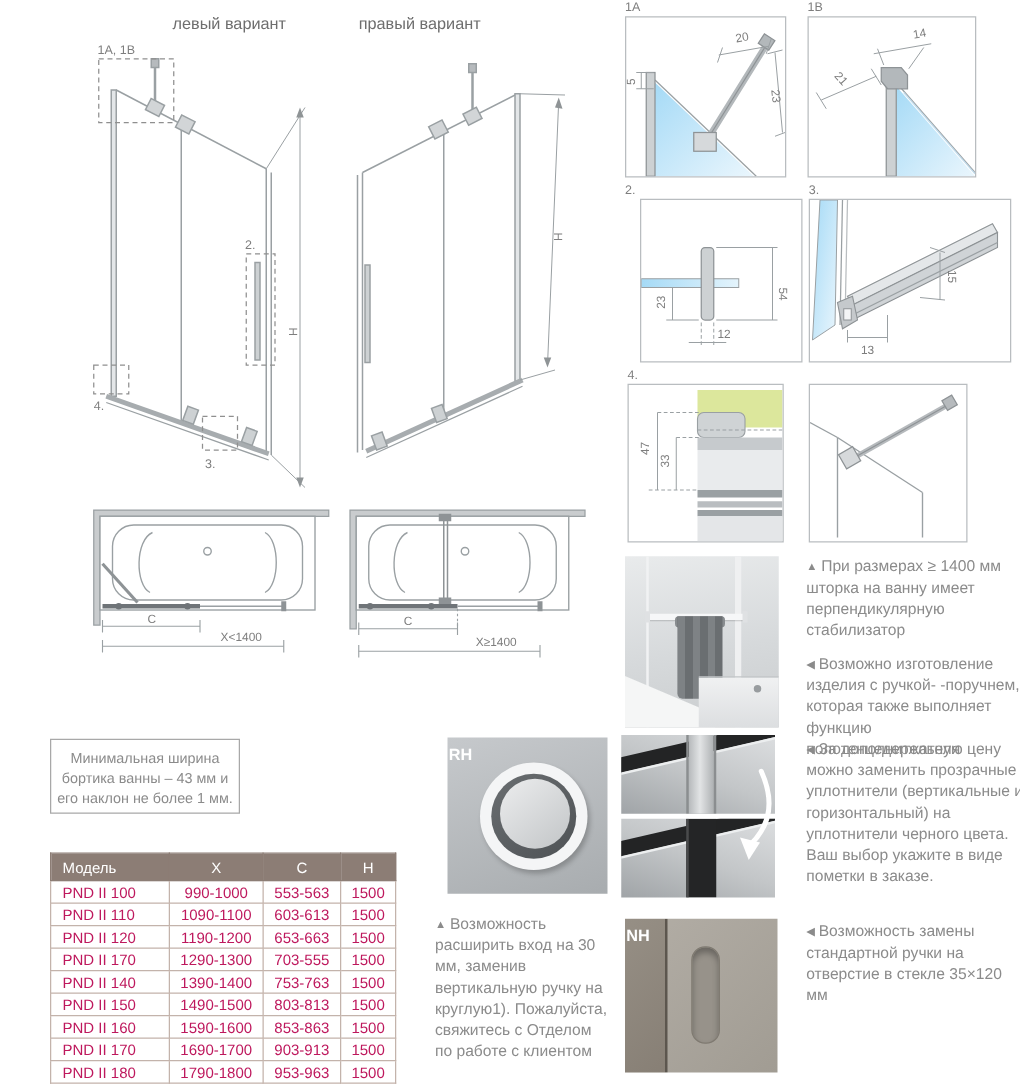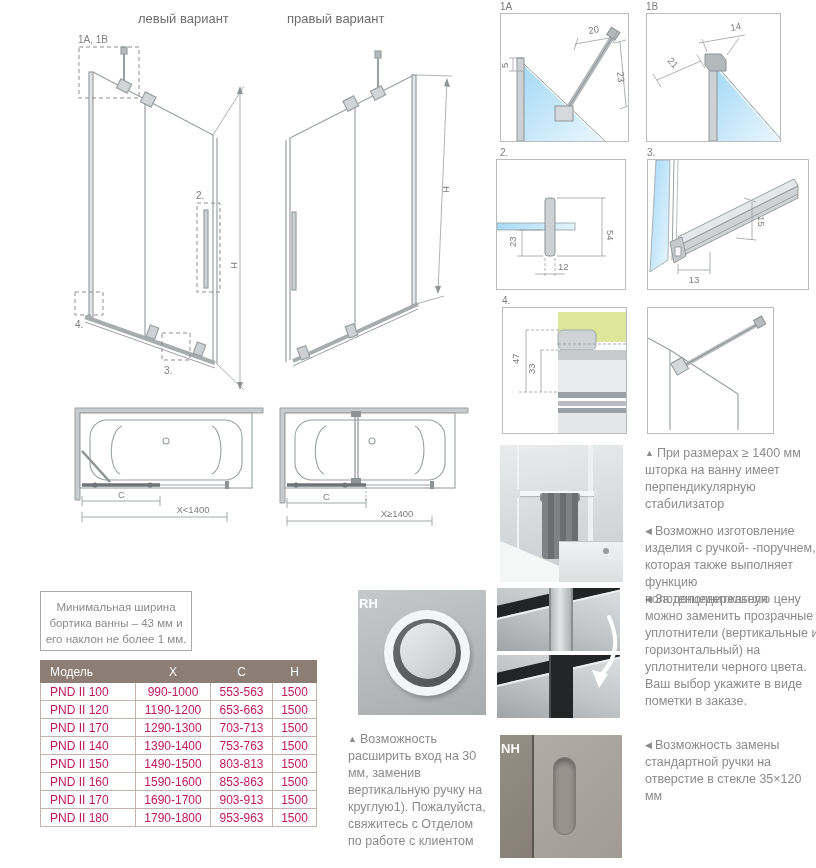--- a/index.html
+++ b/index.html
@@ -242,21 +242,21 @@
         <line x1="10" y1="66" x2="54" y2="47"></line>
         <line x1="14" y1="73" x2="6" y2="60"></line>
           <line x1="58" y1="54" x2="50" y2="41"></line>
       </g>
       <text x="84" y="17" class="dim-t" transform="rotate(-10 84 17)">14</text>
       <text x="20" y="47" class="dim-t" transform="rotate(48 20 47)">21</text>
     </svg>
   </div>
 
   <span class="abs detail-label" style="left:500px;top:147px;">2.</span>
-  <div class="abs detail-box" style="left:496px;top:159px;width:128px;height:129px;">
+  <div class="abs detail-box" style="left:512px;top:159px;width:128px;height:129px;">
     <svg width="128" height="129" viewBox="0 0 128 129">
       <defs>
           <linearGradient id="gbc" x1="0" y1="0" x2="1" y2="0">
         <stop offset="0" stop-color="#a5daf6"></stop>
             <stop offset="1" stop-color="#e4f4fc"></stop>
           </linearGradient>
         </defs>
       <rect x="0" y="63" width="78" height="7" fill="url(#gbc)" stroke="#9aa0a3" stroke-width="0.8"></rect>
       <rect x="48" y="38" width="10" height="58" rx="3" fill="#cdd1d3" stroke="#8e9396"></rect>
       <g stroke="#9aa0a3" stroke-width="0.8">
@@ -406,21 +406,21 @@
   </div>
 
   <div class="abs note" style="left:645px;top:737px;width:172px;">
     <span class="bullet">◀</span><span>Возможность замены стандартной ручки на отверстие в стекле 35×120 мм</span>
   </div>
 
   <div class="abs note-box" style="left:40px;top:591px;width:152px;height:60px;">
     <span>Минимальная ширина бортика ванны – 43 мм и его наклон не более 1 мм.</span>
   </div>
 
-  <table class="sizes abs" style="left:40px;top:660px;">
+  <table class="sizes abs" style="left:40px;top:682px;">
     <colgroup>
         <col style="width:95px">
         <col style="width:75px">
         <col style="width:62px">
         <col style="width:44px">
       </colgroup>
     <thead>
       <tr>
         <th class="c-model">Модель</th>
         <th>X</th>
@@ -429,29 +429,35 @@
       </tr>
     </thead>
     <tbody>
         <tr>
           <td class="c-model">PND II 100</td>
           <td>990-1000</td>
           <td>553-563</td>
           <td>1500</td>
         </tr>
         <tr>
+          <td class="c-model">PND II 110</td>
+          <td>1090-1100</td>
+          <td>603-613</td>
+          <td>1500</td>
+        </tr>
+        <tr>
           <td class="c-model">PND II 120</td>
           <td>1190-1200</td>
           <td>653-663</td>
           <td>1500</td>
         </tr>
         <tr>
           <td class="c-model">PND II 170</td>
           <td>1290-1300</td>
-          <td>703-713</td>
+          <td>703-555</td>
           <td>1500</td>
         </tr>
         <tr>
           <td class="c-model">PND II 140</td>
           <td>1390-1400</td>
           <td>753-763</td>
           <td>1500</td>
         </tr>
         <tr>
           <td class="c-model">PND II 150</td>

